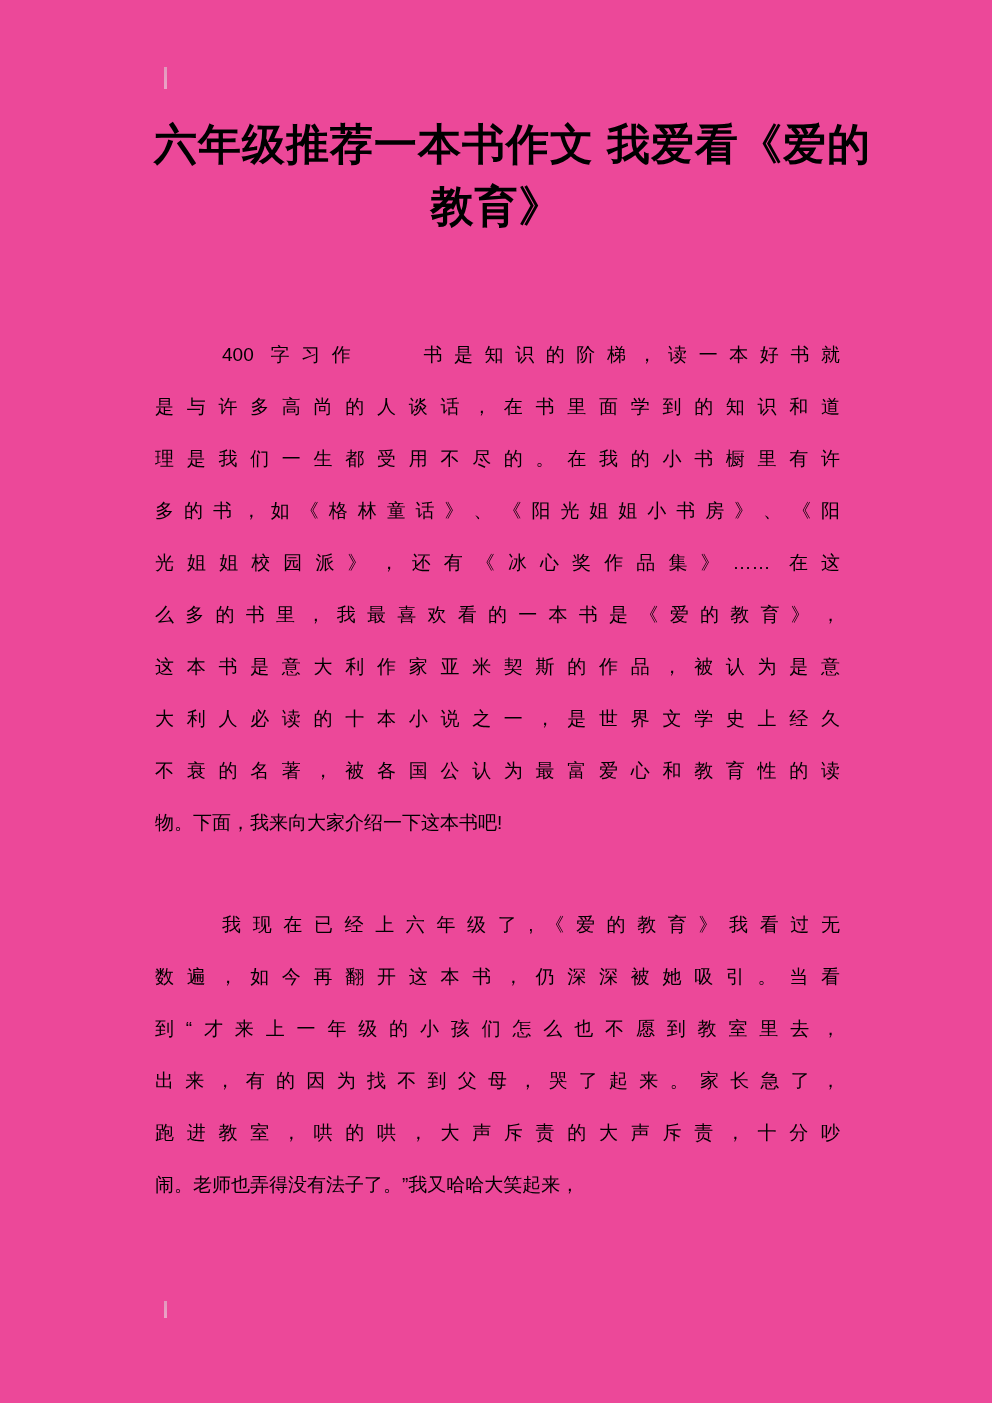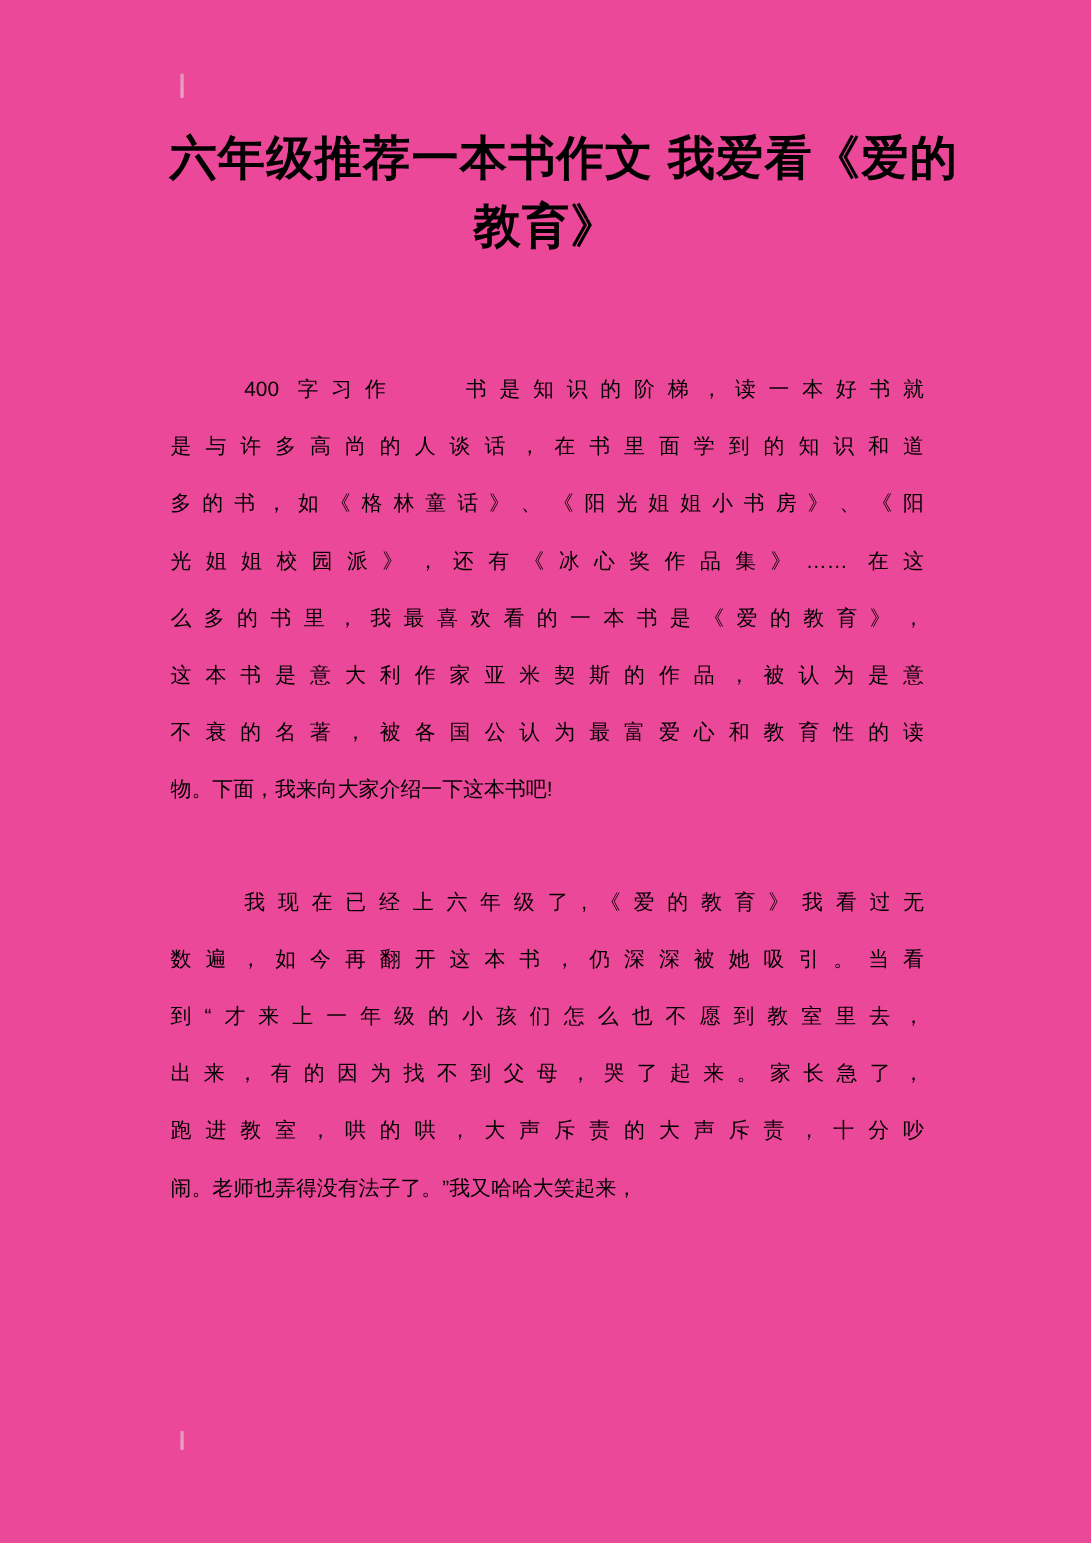--- a/index.html
+++ b/index.html
@@ -74,24 +74,26 @@
   <h1 class="title">
     <span class="title-line">六年级推荐一本书作文 我爱看《爱的</span>
     <span class="title-line">教育》</span>
   </h1>
 
   <div class="body-text">
 
     <div class="para">
       <div class="line indent">400 字习作　　书是知识的阶梯，读一本好书就</div>
       <div class="line">是与许多高尚的人谈话，在书里面学到的知识和道</div>
+      <div class="line">理是我们一生都受用不尽的。在我的小书橱里有许</div>
       <div class="line">多的书，如《格林童话》、《阳光姐姐小书房》、《阳</div>
       <div class="line">光姐姐校园派》，还有《冰心奖作品集》…… 在这</div>
       <div class="line">么多的书里，我最喜欢看的一本书是《爱的教育》，</div>
       <div class="line">这本书是意大利作家亚米契斯的作品，被认为是意</div>
+      <div class="line">大利人必读的十本小说之一，是世界文学史上经久</div>
       <div class="line">不衰的名著，被各国公认为最富爱心和教育性的读</div>
       <div class="line last">物。下面，我来向大家介绍一下这本书吧!</div>
     </div>
 
     <div class="para">
       <div class="line indent">我现在已经上六年级了,《爱的教育》我看过无</div>
       <div class="line">数遍，如今再翻开这本书，仍深深被她吸引。当看</div>
       <div class="line">到“才来上一年级的小孩们怎么也不愿到教室里去，</div>
       <div class="line">出来，有的因为找不到父母，哭了起来。家长急了，</div>
       <div class="line">跑进教室，哄的哄，大声斥责的大声斥责，十分吵</div>

